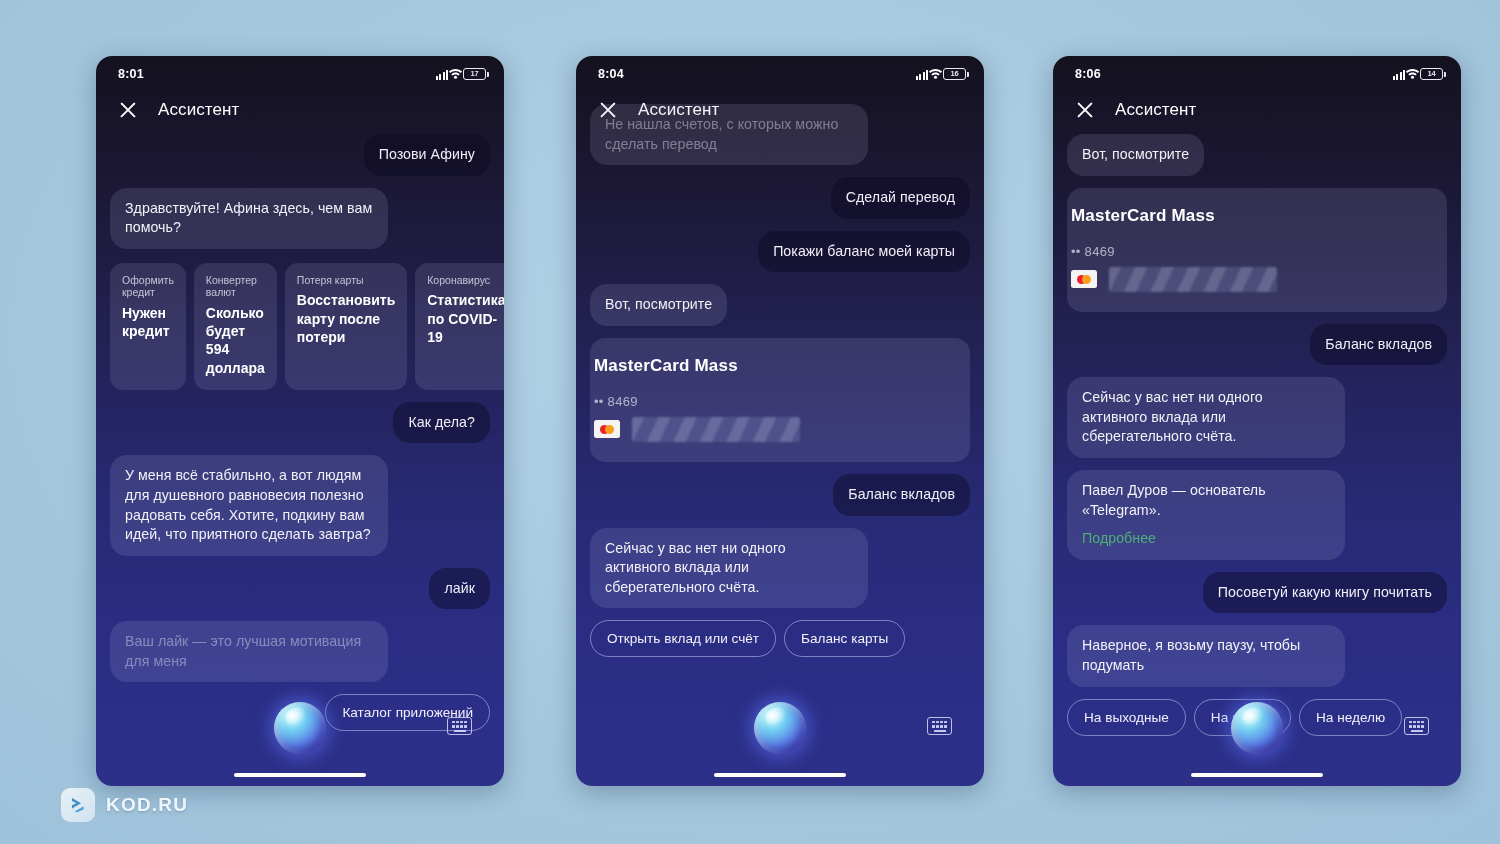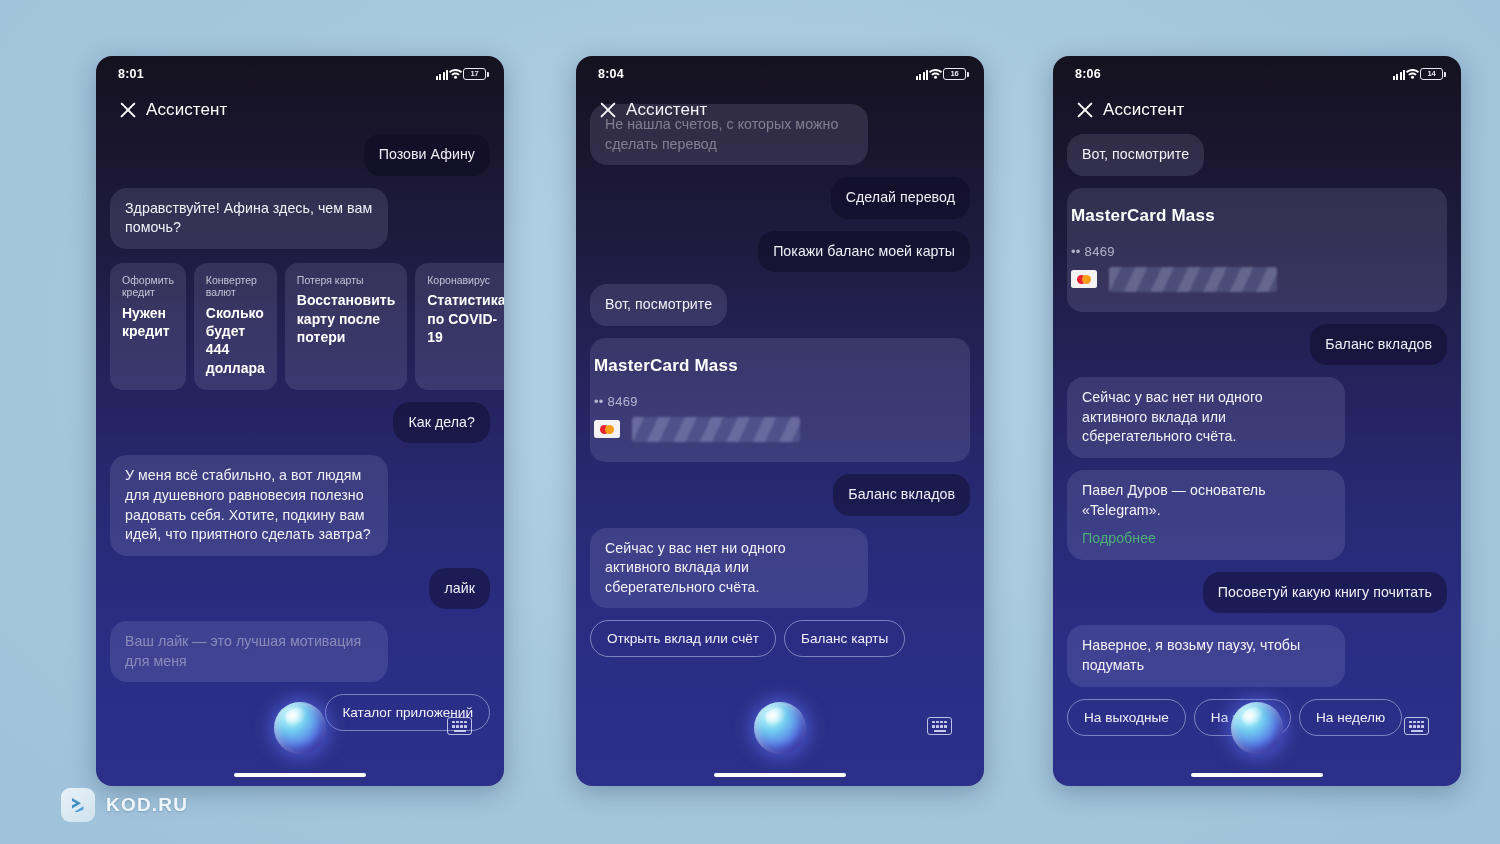--- a/index.html
+++ b/index.html
@@ -91,21 +91,21 @@
     font-weight: bold;
     line-height: 1;
     color: #e9e7f2;
     letter-spacing: -.2px;
   }
 
   
   .appbar {
     display: flex;
     align-items: center;
-    gap: 8px;
+    gap: 20px;
     padding: 8px 0 8px 22px;
     height: 48px;
   }
   .close-x {
     width: 20px; height: 20px;
     position: relative;
     flex: 0 0 auto;
     cursor: pointer;
   }
   .close-x::before, .close-x::after {
@@ -383,21 +383,21 @@
         <div class="row bot">
           <div class="bubble bot"><span>Здравствуйте! Афина здесь, чем вам помочь?</span></div>
         </div>
         <div class="sug-grid">
           <div class="sug-card">
             <div class="sug-kicker">Оформить кредит</div>
             <div class="sug-title">Нужен кредит</div>
           </div>
           <div class="sug-card">
             <div class="sug-kicker">Конвертер валют</div>
-            <div class="sug-title">Сколько будет 444 доллара</div>
+            <div class="sug-title">Сколько будет 594 доллара</div>
           </div>
           <div class="sug-card">
             <div class="sug-kicker">Потеря карты</div>
             <div class="sug-title">Восстановить карту после потери</div>
           </div>
           <div class="sug-card">
             <div class="sug-kicker">Коронавирус</div>
             <div class="sug-title">Статистика по COVID-19</div>
           </div>
         </div>

